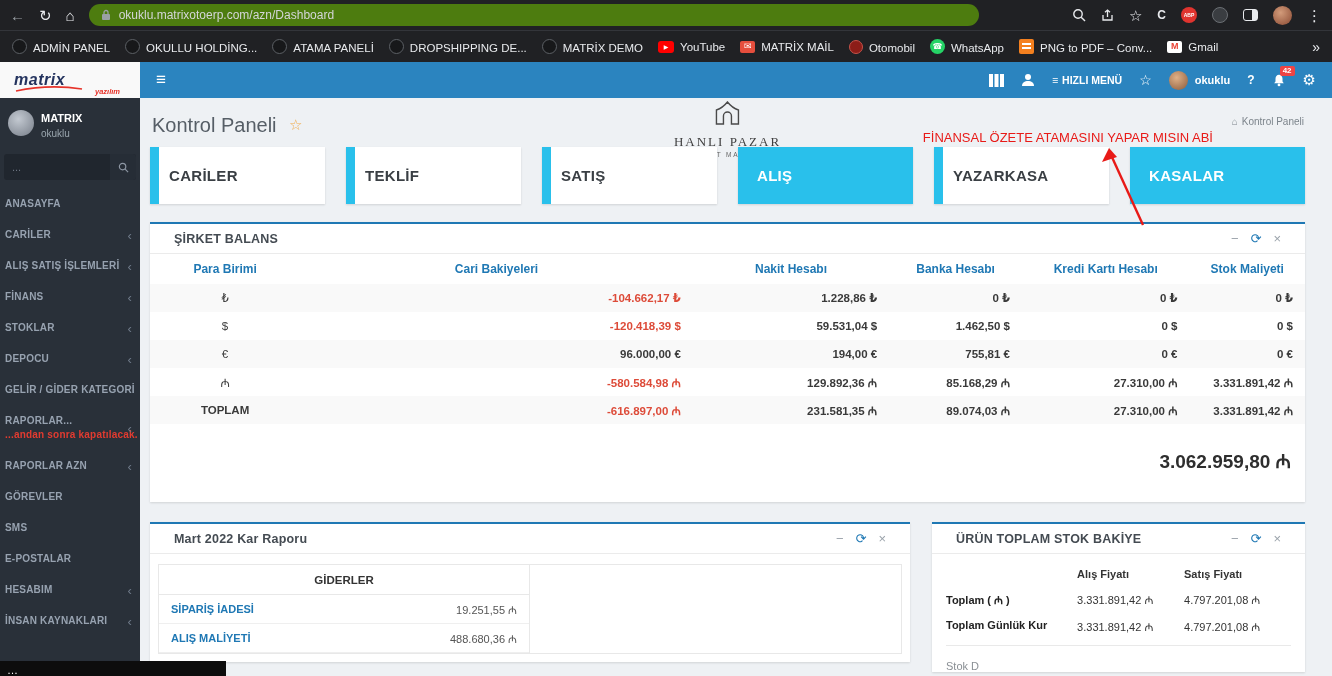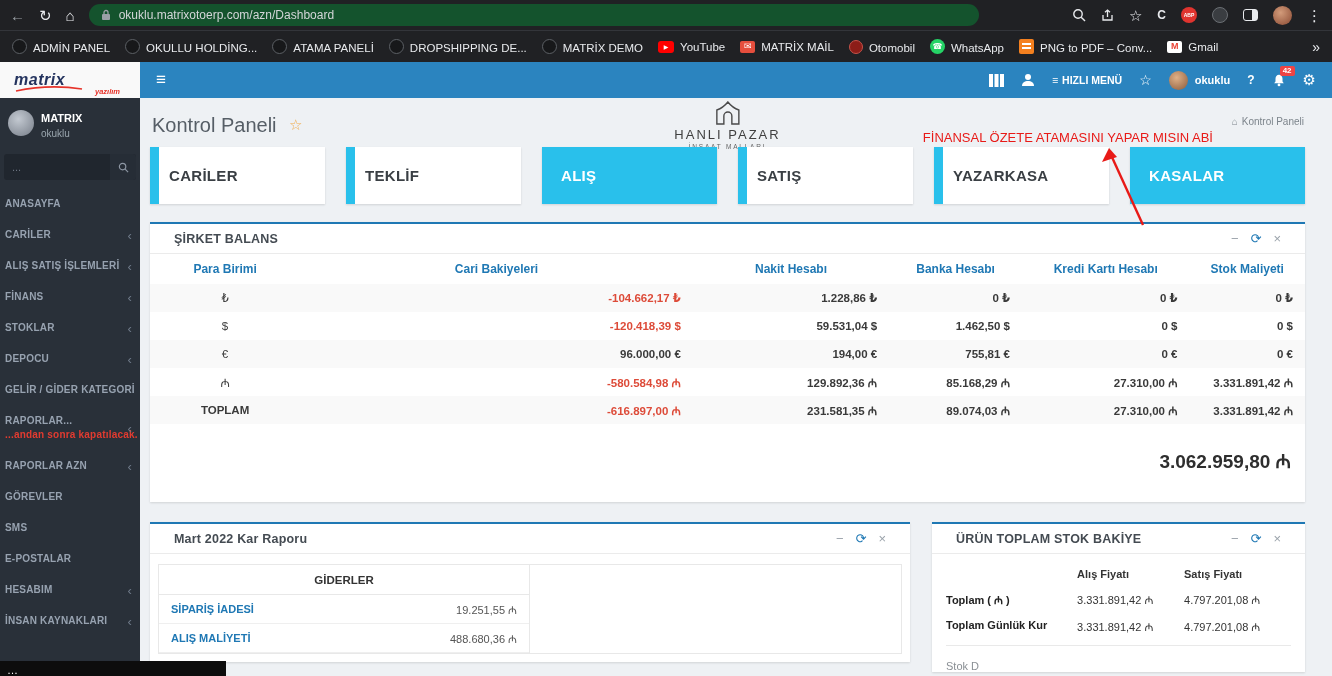--- a/index.html
+++ b/index.html
@@ -6,21 +6,21 @@
   html,body { width:1332px; height:676px; overflow:hidden; }
   body {
     font-family:"Liberation Sans","DejaVu Sans",sans-serif;
     background:#eef1f4; position:relative; font-size:12px;
   }
 
   
   .chrome-top{height:30px;background:#202124;display:flex;align-items:center;padding:0 10px;gap:14px;}
   .cicon{color:#e8eaed;font-size:15px;line-height:1;cursor:pointer;}
   .cicon.dim{color:#9aa0a6;}
-  .url-pill{flex:0 1 890px;height:22px;background:#14532d;border-radius:12px;display:flex;align-items:center;padding:0 12px;gap:8px;}
+  .url-pill{flex:0 1 890px;height:22px;background:#4d7c0f;border-radius:12px;display:flex;align-items:center;padding:0 12px;gap:8px;}
   .url-text{color:#d4d6d9;font-size:12px;white-space:nowrap;}
   .chrome-right{margin-left:auto;display:flex;align-items:center;gap:15px;}
   .ext-abp{width:16px;height:16px;border-radius:50%;background:#e0342f;color:#fff;font-size:5px;font-weight:700;display:flex;align-items:center;justify-content:center;}
   .ext-dark{width:16px;height:16px;border-radius:50%;background:#3a3d41;border:1px solid #6b6f74;}
   .ext-c{color:#e8eaed;font-size:12px;font-weight:700;}
   .chrome-avatar{width:19px;height:19px;border-radius:50%;background:radial-gradient(circle at 40% 35%,#d29b7a,#8a4a33);}
   .panelbtn{width:15px;height:12px;border:1.5px solid #e8eaed;border-radius:3px;position:relative;}
   .panelbtn::after{content:"";position:absolute;right:0;top:0;bottom:0;width:5px;background:#e8eaed;}
 
   
@@ -71,21 +71,21 @@
   .smi .chev{position:absolute;right:8px;top:50%;transform:translateY(-50%);color:#6f7a89;font-size:13px;font-weight:400;}
   .smi .note{display:block;color:#e23b30;font-size:10px;font-weight:700;margin-top:3px;white-space:nowrap;}
 
   
   .main{position:absolute;left:140px;top:98px;right:0;bottom:0;background:#eef1f4;overflow:hidden;padding:0 27px 0 10px;}
 
   .page-head{position:relative;height:49px;}
   .page-title{display:inline-block;font-size:20px;font-weight:400;color:#565e66;margin:16px 0 0 2px;}
   .fav-star{color:#f0ad4e;font-size:15px;margin-left:9px;vertical-align:2px;cursor:pointer;}
   .brandlogo{position:absolute;left:50%;transform:translateX(-50%);top:3px;text-align:center;}
-  .brandlogo .l1{font-family:Liberation Sans, sans-serif;font-size:13px;letter-spacing:2px;color:#3f3f3f;margin-top:2px;white-space:nowrap;}
+  .brandlogo .l1{font-family:Liberation Serif, serif;font-size:13px;letter-spacing:2px;color:#3f3f3f;margin-top:9px;white-space:nowrap;}
   .brandlogo .l2{font-size:6.5px;letter-spacing:1.8px;color:#666;margin-top:1px;white-space:nowrap;}
   .breadcrumb{position:absolute;right:1px;top:18px;font-size:10px;color:#7c848b;cursor:pointer;display:flex;align-items:center;gap:4px;}
   .annotation{position:absolute;right:92px;top:32px;color:#e81a17;font-size:13px;font-weight:500;white-space:nowrap;text-align:right;}
   .arrow-svg{position:absolute;left:952px;top:50px;z-index:5;pointer-events:none;}
 
   .tiles{display:flex;gap:21px;margin-bottom:18px;}
   .tile{flex:1;height:57px;background:#fff;position:relative;display:flex;align-items:center;box-shadow:0 1px 2px rgba(0,0,0,.13);cursor:pointer;}
   .tile::before{content:"";position:absolute;left:0;top:0;bottom:0;width:9px;background:#29c0eb;}
   .tile span{margin-left:19px;font-size:15px;font-weight:700;color:#3a3f44;letter-spacing:.3px;}
   .tile.active{background:#29c0eb;}
@@ -335,25 +335,25 @@
     </svg>
   </div>
 
   <div class="tiles">
     <div class="tile">
         <span>CARİLER</span>
       </div>
     <div class="tile">
         <span>TEKLİF</span>
       </div>
+    <div class="tile">
+        <span>SATIŞ</span>
+      </div>
     <div class="tile active">
         <span>ALIŞ</span>
-      </div>
-    <div class="tile">
-        <span>SATIŞ</span>
       </div>
     <div class="tile">
         <span>YAZARKASA</span>
       </div>
     <div class="tile active">
         <span>KASALAR</span>
       </div>
   </div>
 
   <div class="panel">

